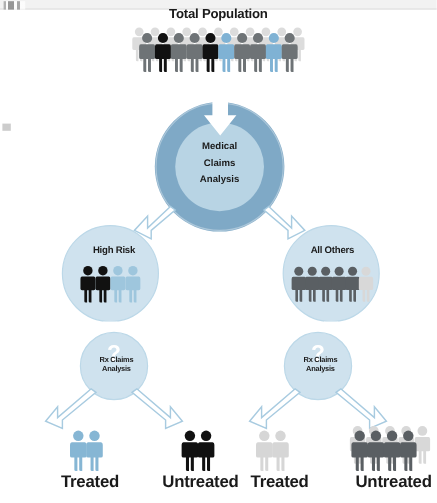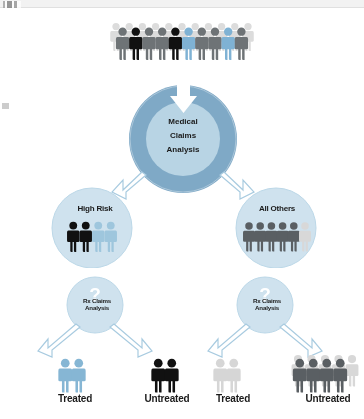--- a/index.html
+++ b/index.html
@@ -65,21 +65,21 @@
   }
   #label-high-risk { left: 45px; top: 204px; width: 100px; }
   #label-all-others { left: 222px; top: 204px; width: 110px; }
   .rx-label {
     font-size: 6.2px;
     font-weight: bold;
   }
   #label-rx-left  { left: 57px;  top: 297px; width: 80px; }
   #label-rx-right { left: 227px; top: 297px; width: 80px; }
   .outcome-label {
-    font-size: 10px;
+    font-size: 14px;
   }
   #label-treated-1   { left: 35px;  top: 393px; width: 80px; }
   #label-untreated-1 { left: 122px; top: 393px; width: 90px; }
   #label-treated-2   { left: 193px; top: 393px; width: 80px; }
   #label-untreated-2 { left: 283px; top: 393px; width: 90px; }
   .curved-text {
     font-size: 7.4px;
     font-weight: bold;
     fill: #ffffff;
     letter-spacing: 0.25px;
@@ -237,20 +237,21 @@
         <use href="#person" fill="#d8d8d8" transform="translate(325,372) scale(1.4)"></use>
         <use href="#person" fill="#d8d8d8" transform="translate(311.5,372) scale(1.4)"></use>
         <use href="#person" fill="#d8d8d8" transform="translate(298,372) scale(1.4)"></use>
         <use href="#person" fill="#5a5f63" transform="translate(299.75,377) scale(1.5)"></use>
         <use href="#person" fill="#5a5f63" transform="translate(313.25,377) scale(1.5)"></use>
         <use href="#person" fill="#5a5f63" transform="translate(326.75,377) scale(1.5)"></use>
         <use href="#person" fill="#5a5f63" transform="translate(340.25,377) scale(1.5)"></use>
       </g>
   </svg>
 
+  <div class="lbl" id="title">Total Population</div>
 
   <div class="lbl node-label" id="label-all-others">All Others</div>
   <div class="lbl node-label" id="label-high-risk">High Risk</div>
 
   <div class="lbl rx-label" id="label-rx-left">
     <div>Rx Claims</div>
     <div>Analysis</div>
   </div>
   <div class="lbl rx-label" id="label-rx-right">
     <div>Rx Claims</div>

